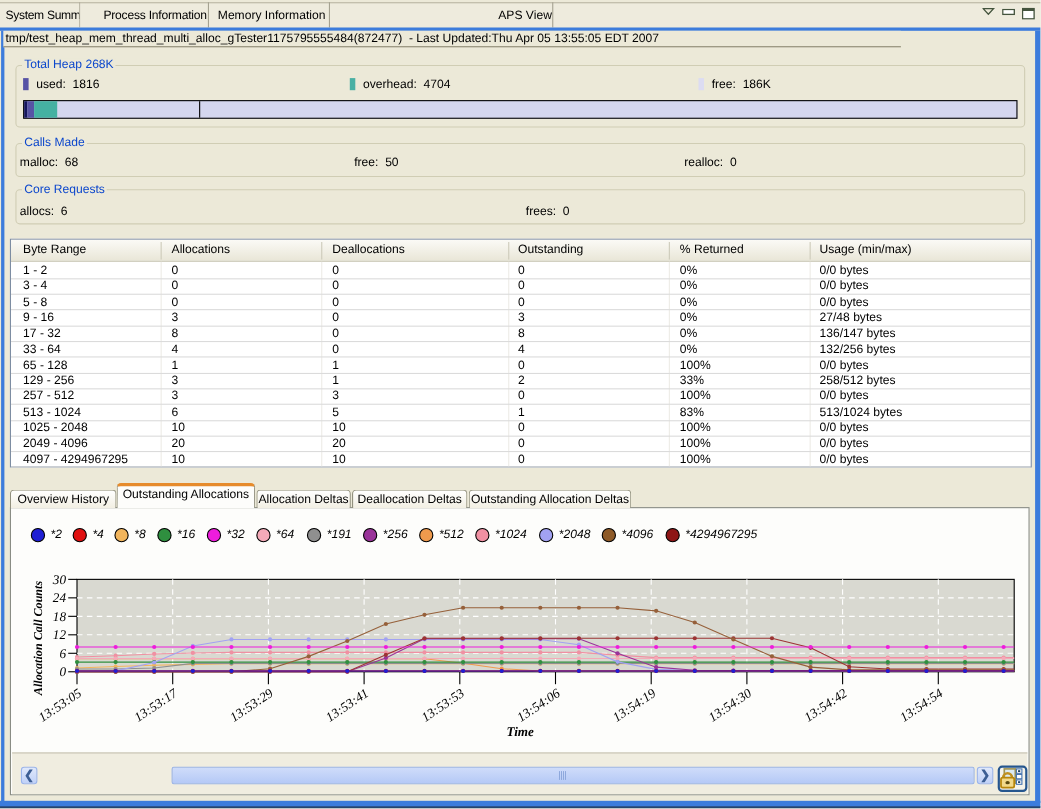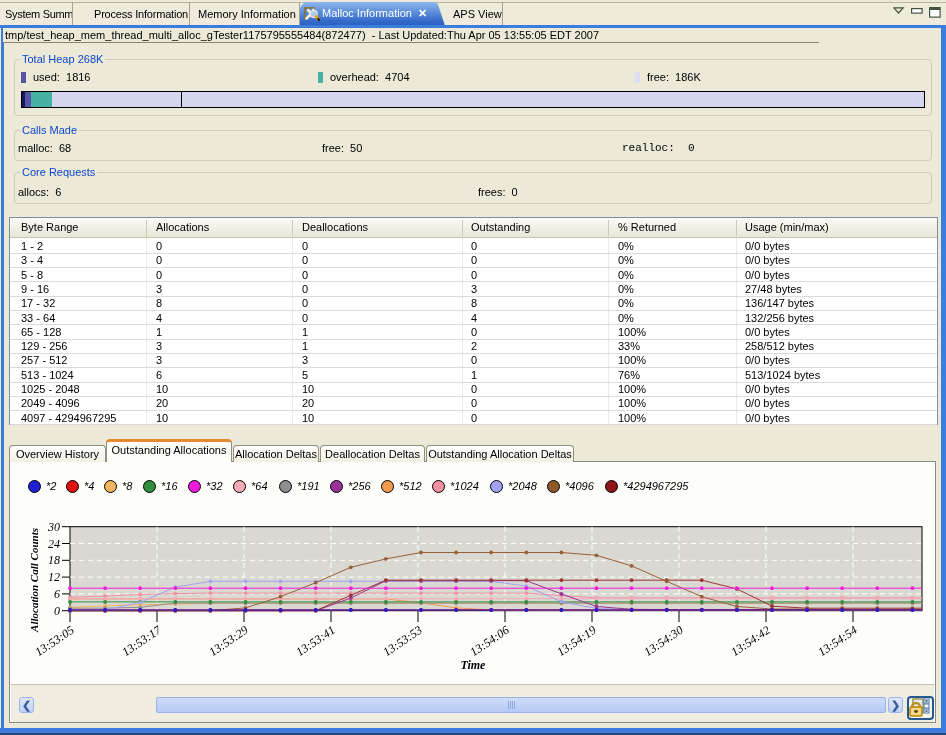--- a/index.html
+++ b/index.html
@@ -78,34 +78,20 @@
 </style>
 </head>
 <body>
 <div id="root">
 
   <div id="tabbar"></div>
   <div class="ttab" style="left:1px; width:72px; border-radius:7px 0 0 0; padding-left:4px; letter-spacing:-0.3px;">System Summary</div>
   <div class="ttab" style="left:89px; width:101px; padding-left:5px; letter-spacing:-0.2px;">Process Information</div>
   <div class="ttab" style="left:190px; width:110px; padding-left:8px;">Memory Information</div>
   <div class="ttab" style="left:443px; width:60px; padding-left:10px;">APS View</div>
-  <div id="activetab">
-    <div class="slant"></div>
-    <svg class="abs" style="left:4px;top:5px" width="16" height="15" viewBox="0 0 16 15">
-      <path d="M1 13 V1 H11" fill="none" stroke="#8a6c28" stroke-width="1.6"></path>
-      <path d="M2 12 L10 4 M3 10.5 L2 12.5" stroke="#f2eedc" stroke-width="2.6"></path>
-      <path d="M3.5 2.5 L7 6" stroke="#f2eedc" stroke-width="2.6"></path>
-      <path d="M8.5 2 L11 4.5" stroke="#f2eedc" stroke-width="2"></path>
-      <circle cx="9.8" cy="7" r="3.4" fill="#a8c8f0" stroke="#ece8d4" stroke-width="1.2"></circle>
-      <path d="M12.2 9.6 L14.6 12.4" stroke="#e8a020" stroke-width="3" stroke-linecap="round"></path>
-      <path d="M14.3 12 L15 13" stroke="#221a08" stroke-width="2.2" stroke-linecap="round"></path>
-    </svg>
-    <span class="lbl">Malloc Information</span>
-    <span class="x">✕</span>
-  </div>
   <div id="blueline"></div>
 
   <svg class="tico" style="left:893px" width="12" height="7" viewBox="0 0 12 7">
     <path d="M0.8 0.8 L10.2 0.8 L5.5 6 Z" fill="#ece9d8" stroke="#44543e" stroke-width="1.2"></path>
   </svg>
   <svg class="tico" style="left:911px; top:8px" width="12" height="6" viewBox="0 0 12 6">
     <rect x="0.6" y="0.6" width="10.5" height="4.5" fill="#fff" stroke="#44543e" stroke-width="1.2"></rect>
   </svg>
   <svg class="tico" style="left:929px" width="12" height="11" viewBox="0 0 12 11">
     <rect x="0.6" y="0.6" width="10.5" height="9.5" fill="#fff" stroke="#44543e" stroke-width="1.2"></rect>
@@ -130,21 +116,21 @@
     <div class="abs" style="left:3px; top:0; width:6px; height:15px; background:#5753a5;"></div>
     <div class="abs" style="left:9px; top:0; width:21px; height:15px; background:#45b1a2;"></div>
     <div class="abs" style="left:159px; top:0; width:1px; height:15px; background:#000;"></div>
   </div>
 
   <div class="group" style="left:14px; top:130px; width:918px; height:31px;">
     <div class="gtitle">Calls Made</div>
   </div>
   <div class="abs" style="left:18px; top:142px;">malloc:&nbsp; 68</div>
   <div class="abs" style="left:322px; top:142px;">free:&nbsp; 50</div>
-  <div class="abs" style="left:622px; top:142px;font-family:Liberation Mono, monospace;">realloc:&nbsp; 0</div>
+  <div class="abs" style="left:622px; top:142px;">realloc:&nbsp; 0</div>
 
   <div class="group" style="left:14px; top:172px; width:918px; height:32px;">
     <div class="gtitle">Core Requests</div>
   </div>
   <div class="abs" style="left:18px; top:186px;">allocs:&nbsp; 6</div>
   <div class="abs" style="left:478px; top:186px;">frees:&nbsp; 0</div>
 
   <div id="tbl">
     <div id="thead">
       <span class="c" style="left:11px">Byte Range</span>
@@ -244,21 +230,21 @@
           <span class="c" style="left:461px">0</span>
           <span class="c" style="left:608px">100%</span>
           <span class="c" style="left:735px">0/0 bytes</span>
         </div>
         <div class="rline" style="top:149.20000000000002px"></div>
         <div class="trow" style="top:149.70000000000002px">
           <span class="c" style="left:11px">513 - 1024</span>
           <span class="c" style="left:146px">6</span>
           <span class="c" style="left:292px">5</span>
           <span class="c" style="left:461px">1</span>
-          <span class="c" style="left:608px">76%</span>
+          <span class="c" style="left:608px">83%</span>
           <span class="c" style="left:735px">513/1024 bytes</span>
         </div>
         <div class="rline" style="top:163.50000000000003px"></div>
         <div class="trow" style="top:164px">
           <span class="c" style="left:11px">1025 - 2048</span>
           <span class="c" style="left:146px">10</span>
           <span class="c" style="left:292px">10</span>
           <span class="c" style="left:461px">0</span>
           <span class="c" style="left:608px">100%</span>
           <span class="c" style="left:735px">0/0 bytes</span>

